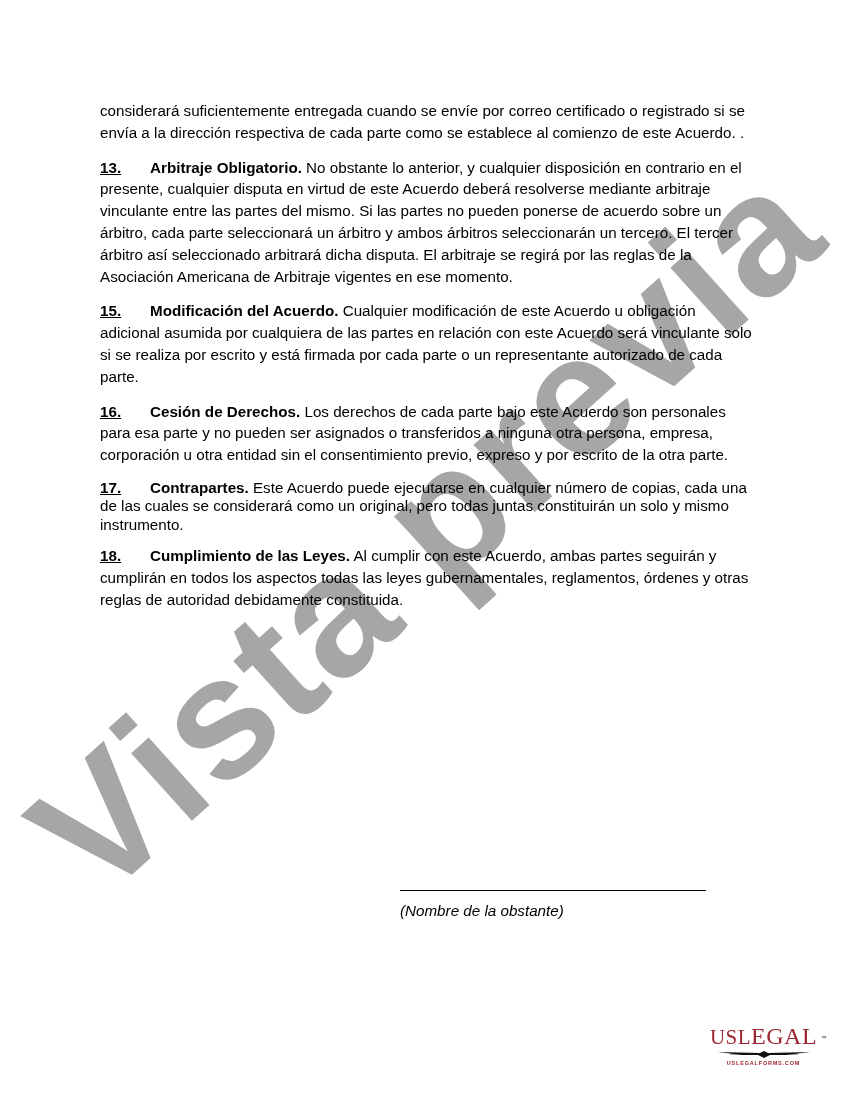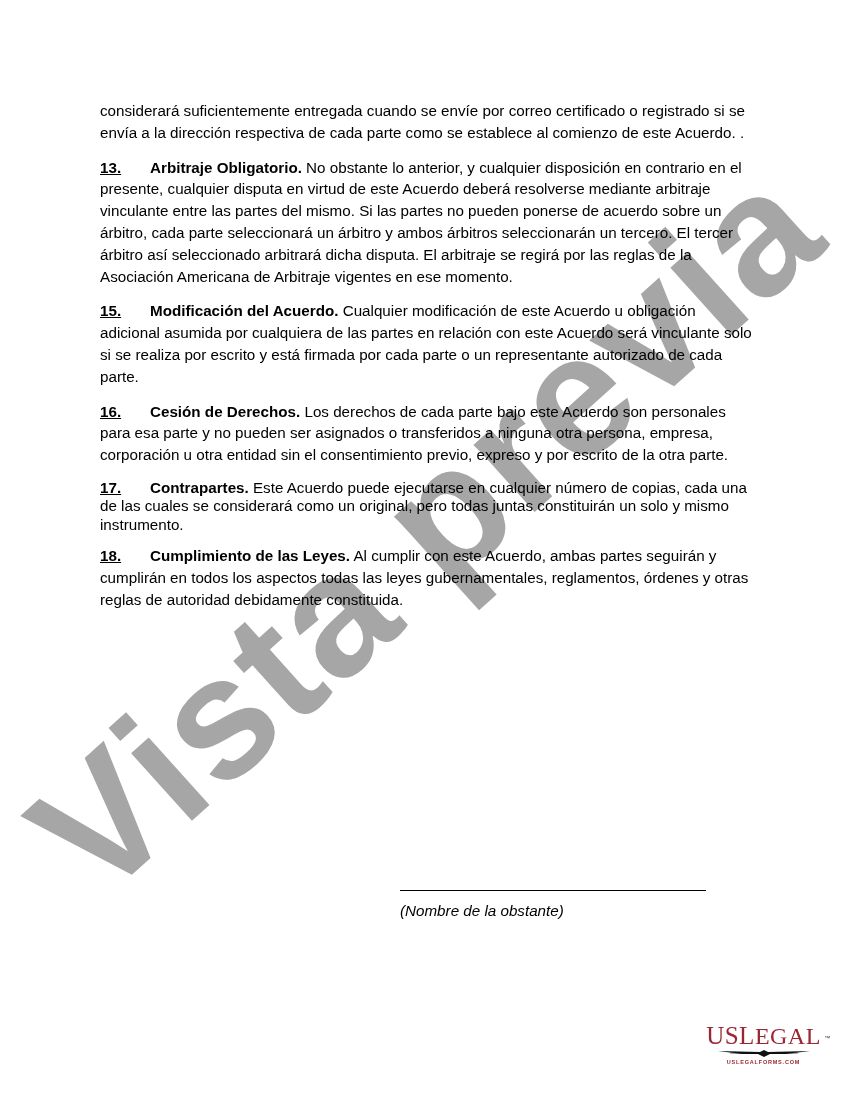--- a/index.html
+++ b/index.html
@@ -81,21 +81,21 @@
     }
     .logo-word {
       font-family: "Liberation Serif", serif;
       color: #9b2532;
       font-size: 25px;
       line-height: 24px;
       letter-spacing: 0.5px;
       position: relative;
       display: inline-block;
     }
-    .logo-word .big { font-size: 25px; }
+    .logo-word .big { font-size: 21px; }
     .logo-word .small { font-size: 24px; }
     .logo-tm {
       position: absolute;
       right: -10px;
       top: 2px;
       font-size: 6px;
       color: #333;
       font-family: "Liberation Sans", sans-serif;
     }
     .logo-eagle {

